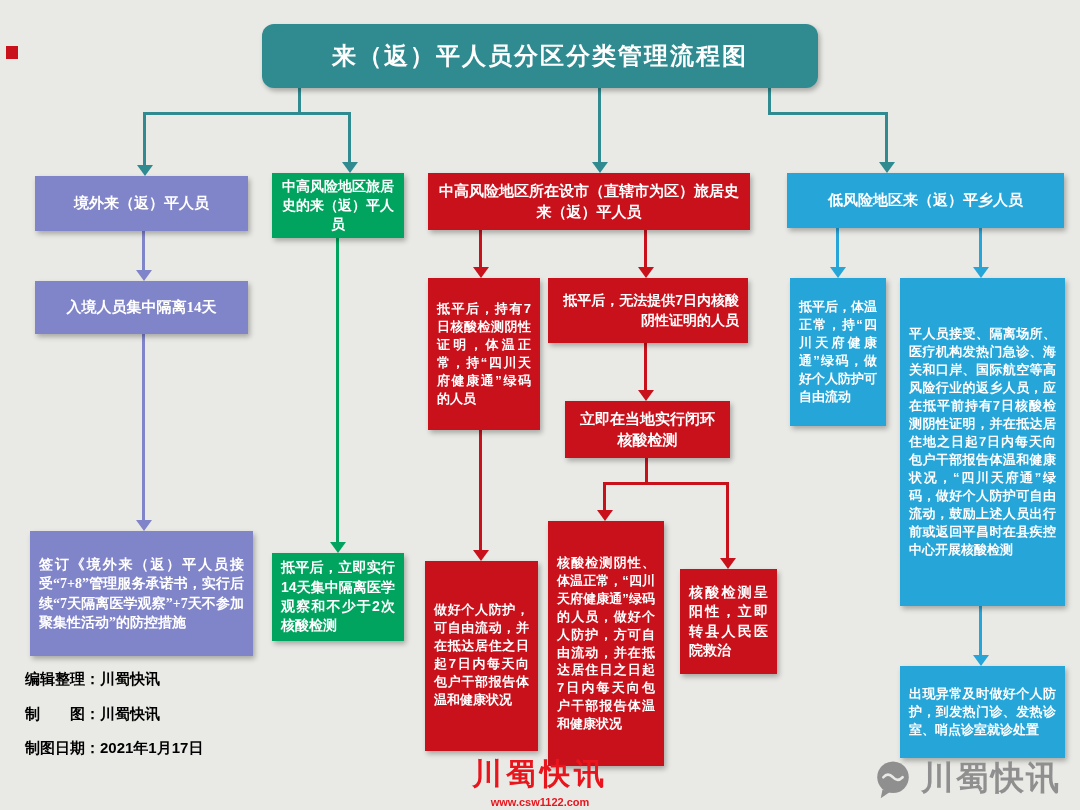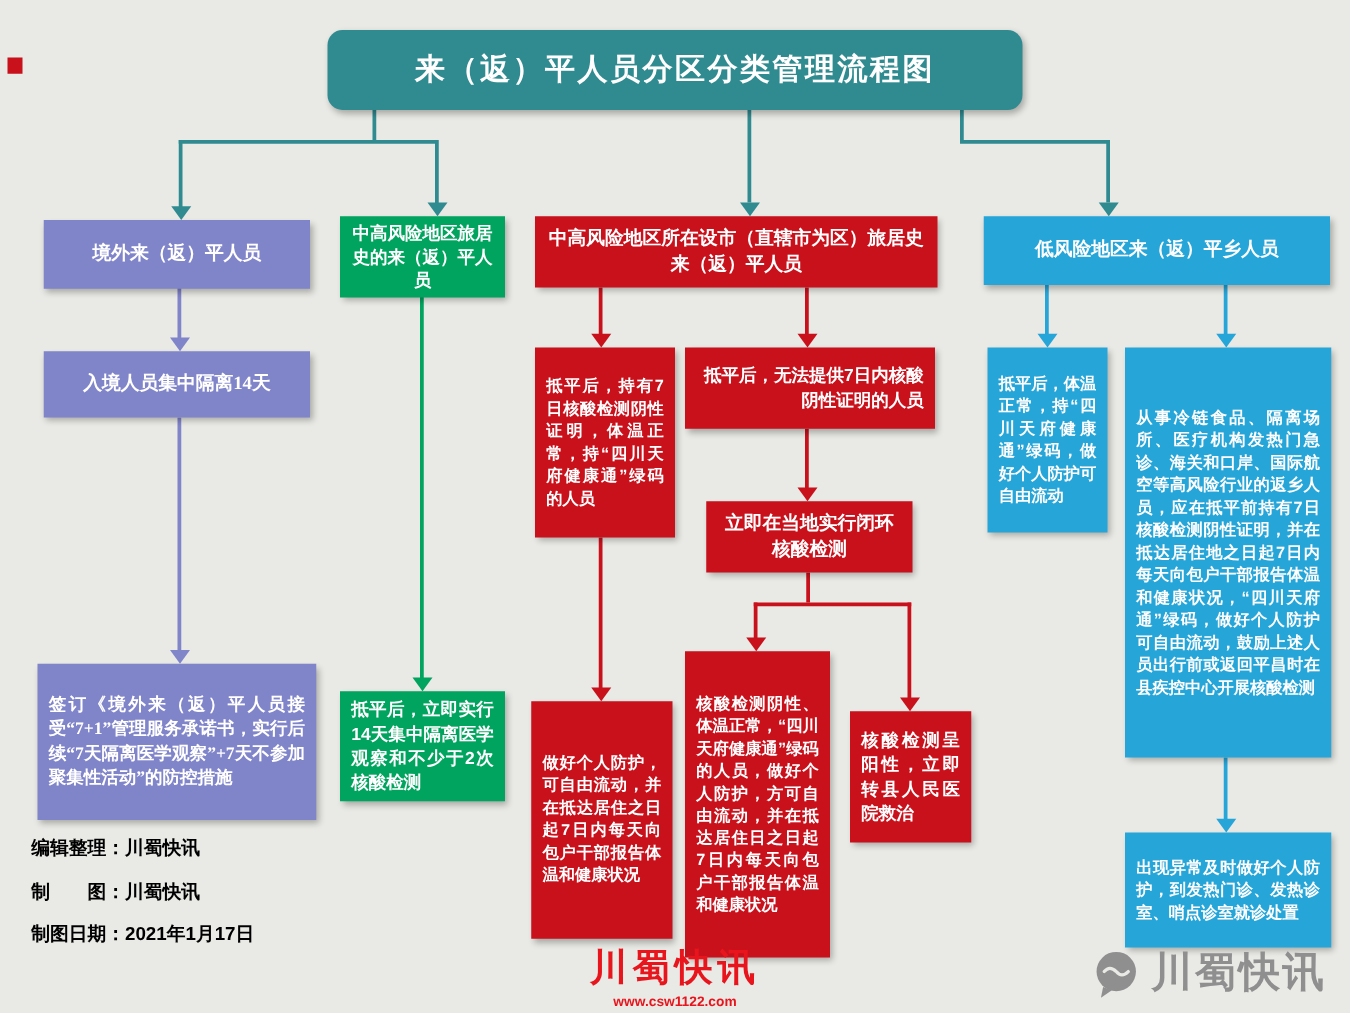--- a/index.html
+++ b/index.html
@@ -103,36 +103,36 @@
   <div class="ah c-blue" style="left:830px;top:251px;"></div>
   <div class="vline c-blue" style="left:979px;top:212px;height:40px;"></div>
   <div class="ah c-blue" style="left:973px;top:251px;"></div>
   <div class="vline c-blue" style="left:979px;top:590px;height:50px;"></div>
   <div class="ah c-blue" style="left:973px;top:639px;"></div>
 
   <div class="box teal-bg title-box" style="left:262px;top:8px;width:556px;height:64px;">来（返）平人员分区分类管理流程图</div>
 
   <div class="box purple-bg fs15" style="left:35px;top:160px;width:213px;height:55px;">境外来（返）平人员</div>
   <div class="box purple-bg fs15" style="left:35px;top:265px;width:213px;height:53px;">入境人员集中隔离14天</div>
-  <div class="box purple-bg fs14 justify" style="left:30px;top:515px;width:223px;height:125px;">签订《境外来（返）平人员接受“7+1”管理服务承诺书，实行后续“7天隔离医学观察”+7天不参加聚集性活动”的防控措施</div>
+  <div class="box purple-bg fs14 justify" style="left:30px;top:515px;width:223px;height:125px;">签订《境外来（返）平人员接受“7+8”管理服务承诺书，实行后续“7天隔离医学观察”+7天不参加聚集性活动”的防控措施</div>
 
   <div class="box green-bg fs14" style="left:272px;top:157px;width:132px;height:65px;">中高风险地区旅居史的来（返）平人员</div>
   <div class="box green-bg fs14 justify" style="left:272px;top:537px;width:132px;height:88px;">抵平后，立即实行14天集中隔离医学观察和不少于2次核酸检测</div>
 
   <div class="box red-bg fs15" style="left:428px;top:157px;width:322px;height:57px;">中高风险地区所在设市（直辖市为区）旅居史来（返）平人员</div>
   <div class="box red-bg fs13 justify" style="left:428px;top:262px;width:112px;height:152px;">抵平后，持有7日核酸检测阴性证明，体温正常，持“四川天府健康通”绿码的人员</div>
   <div class="box red-bg fs14" style="left:548px;top:262px;width:200px;height:65px;text-align:right;">抵平后，无法提供7日内核酸阴性证明的人员</div>
   <div class="box red-bg fs15" style="left:565px;top:385px;width:165px;height:57px;">立即在当地实行闭环核酸检测</div>
   <div class="box red-bg fs13 justify" style="left:425px;top:545px;width:113px;height:190px;font-family:Liberation Mono, monospace;">做好个人防护，可自由流动，并在抵达居住之日起7日内每天向包户干部报告体温和健康状况</div>
   <div class="box red-bg fs13 justify" style="left:548px;top:505px;width:116px;height:245px;">核酸检测阴性、体温正常，“四川天府健康通”绿码的人员，做好个人防护，方可自由流动，并在抵达居住日之日起7日内每天向包户干部报告体温和健康状况</div>
   <div class="box red-bg fs14 justify" style="left:680px;top:553px;width:97px;height:105px;">核酸检测呈阳性，立即转县人民医院救治</div>
 
   <div class="box blue-bg fs15" style="left:787px;top:157px;width:277px;height:55px;">低风险地区来（返）平乡人员</div>
   <div class="box blue-bg fs13 justify" style="left:790px;top:262px;width:96px;height:148px;">抵平后，体温正常，持“四川天府健康通”绿码，做好个人防护可自由流动</div>
-  <div class="box blue-bg fs13 justify" style="left:900px;top:262px;width:165px;height:328px;">从事冷链食品、隔离场所、医疗机构发热门急诊、海关和口岸、国际航空等高风险行业的返乡人员，应在抵平前持有7日核酸检测阴性证明，并在抵达居住地之日起7日内每天向包户干部报告体温和健康状况，“四川天府通”绿码，做好个人防护可自由流动，鼓励上述人员出行前或返回平昌时在县疾控中心开展核酸检测</div>
+  <div class="box blue-bg fs13 justify" style="left:900px;top:262px;width:165px;height:328px;">平人员接受、隔离场所、医疗机构发热门急诊、海关和口岸、国际航空等高风险行业的返乡人员，应在抵平前持有7日核酸检测阴性证明，并在抵达居住地之日起7日内每天向包户干部报告体温和健康状况，“四川天府通”绿码，做好个人防护可自由流动，鼓励上述人员出行前或返回平昌时在县疾控中心开展核酸检测</div>
   <div class="box blue-bg fs13 justify" style="left:900px;top:650px;width:165px;height:92px;">出现异常及时做好个人防护，到发热门诊、发热诊室、哨点诊室就诊处置</div>
 
   <div class="footer">
     <div class="row">编辑整理：川蜀快讯</div>
     <div class="row">制　　图：川蜀快讯</div>
     <div class="row">制图日期：2021年1月17日</div>
   </div>
 
   <div class="logo">
     <div class="logo-name">川蜀快讯</div>

